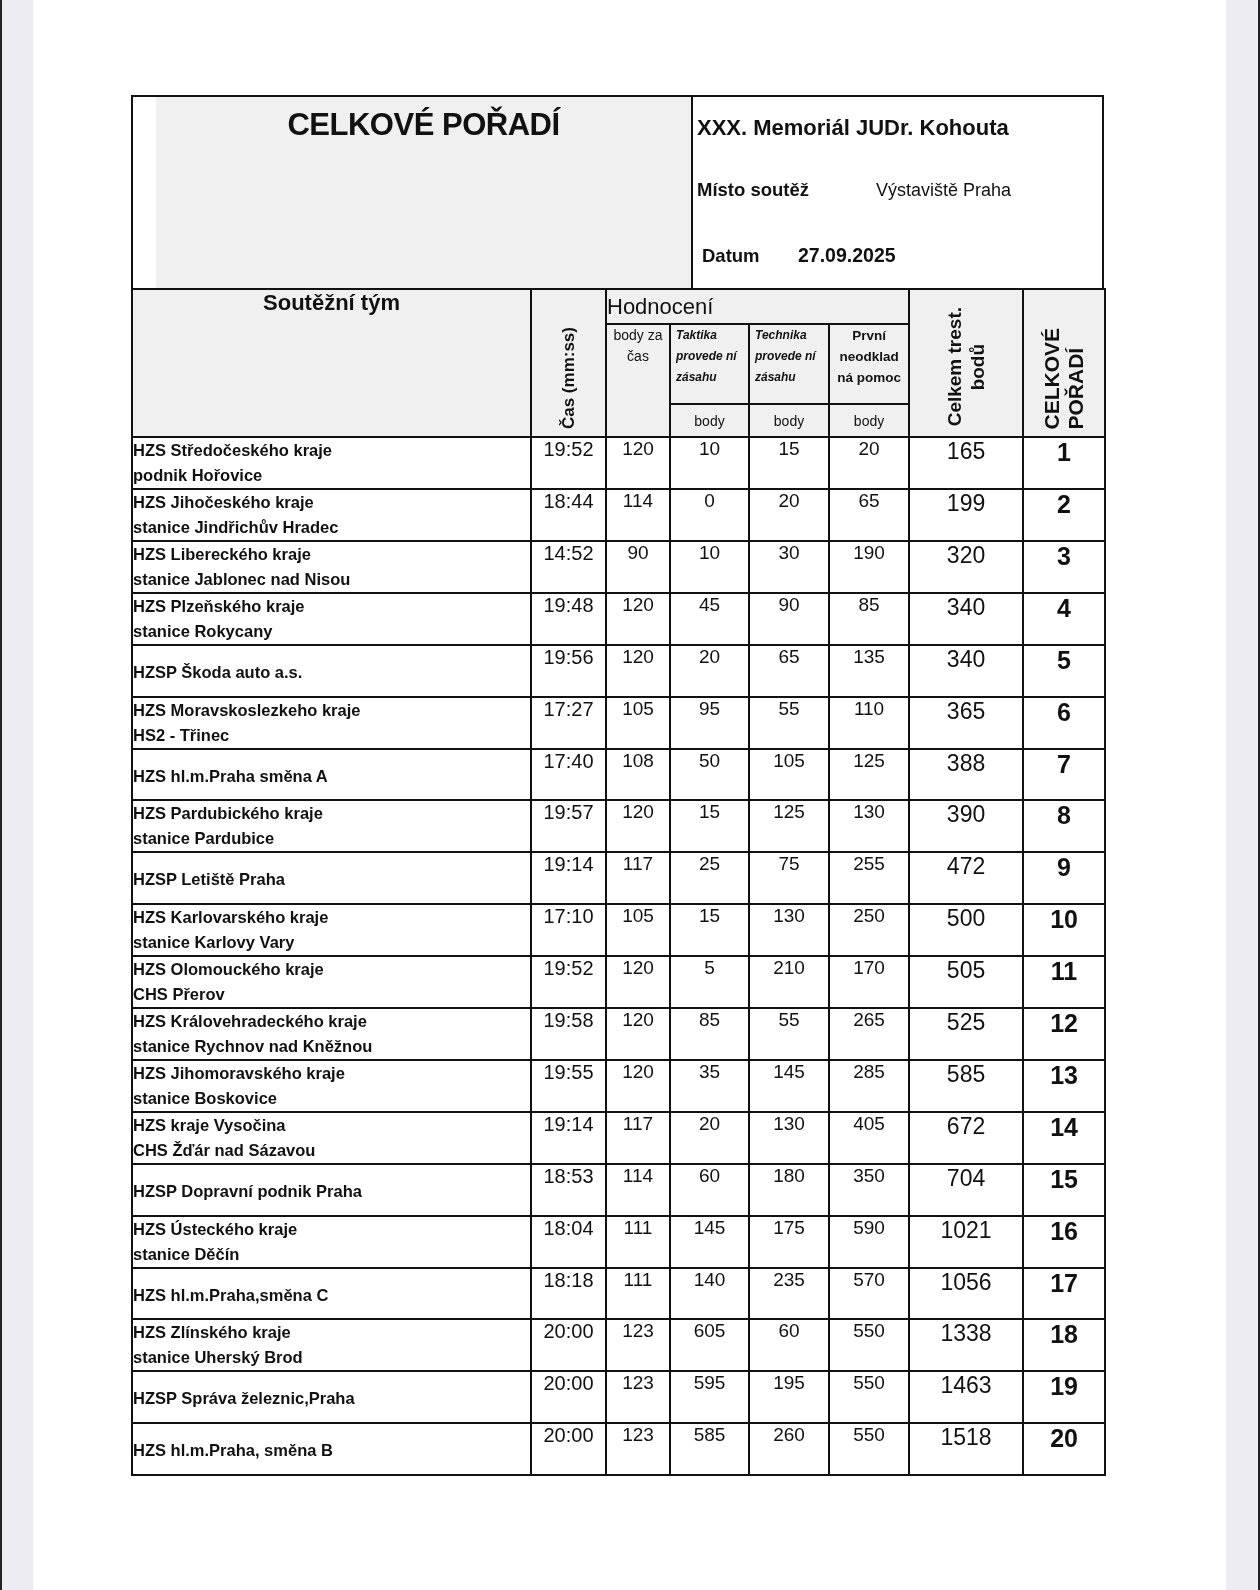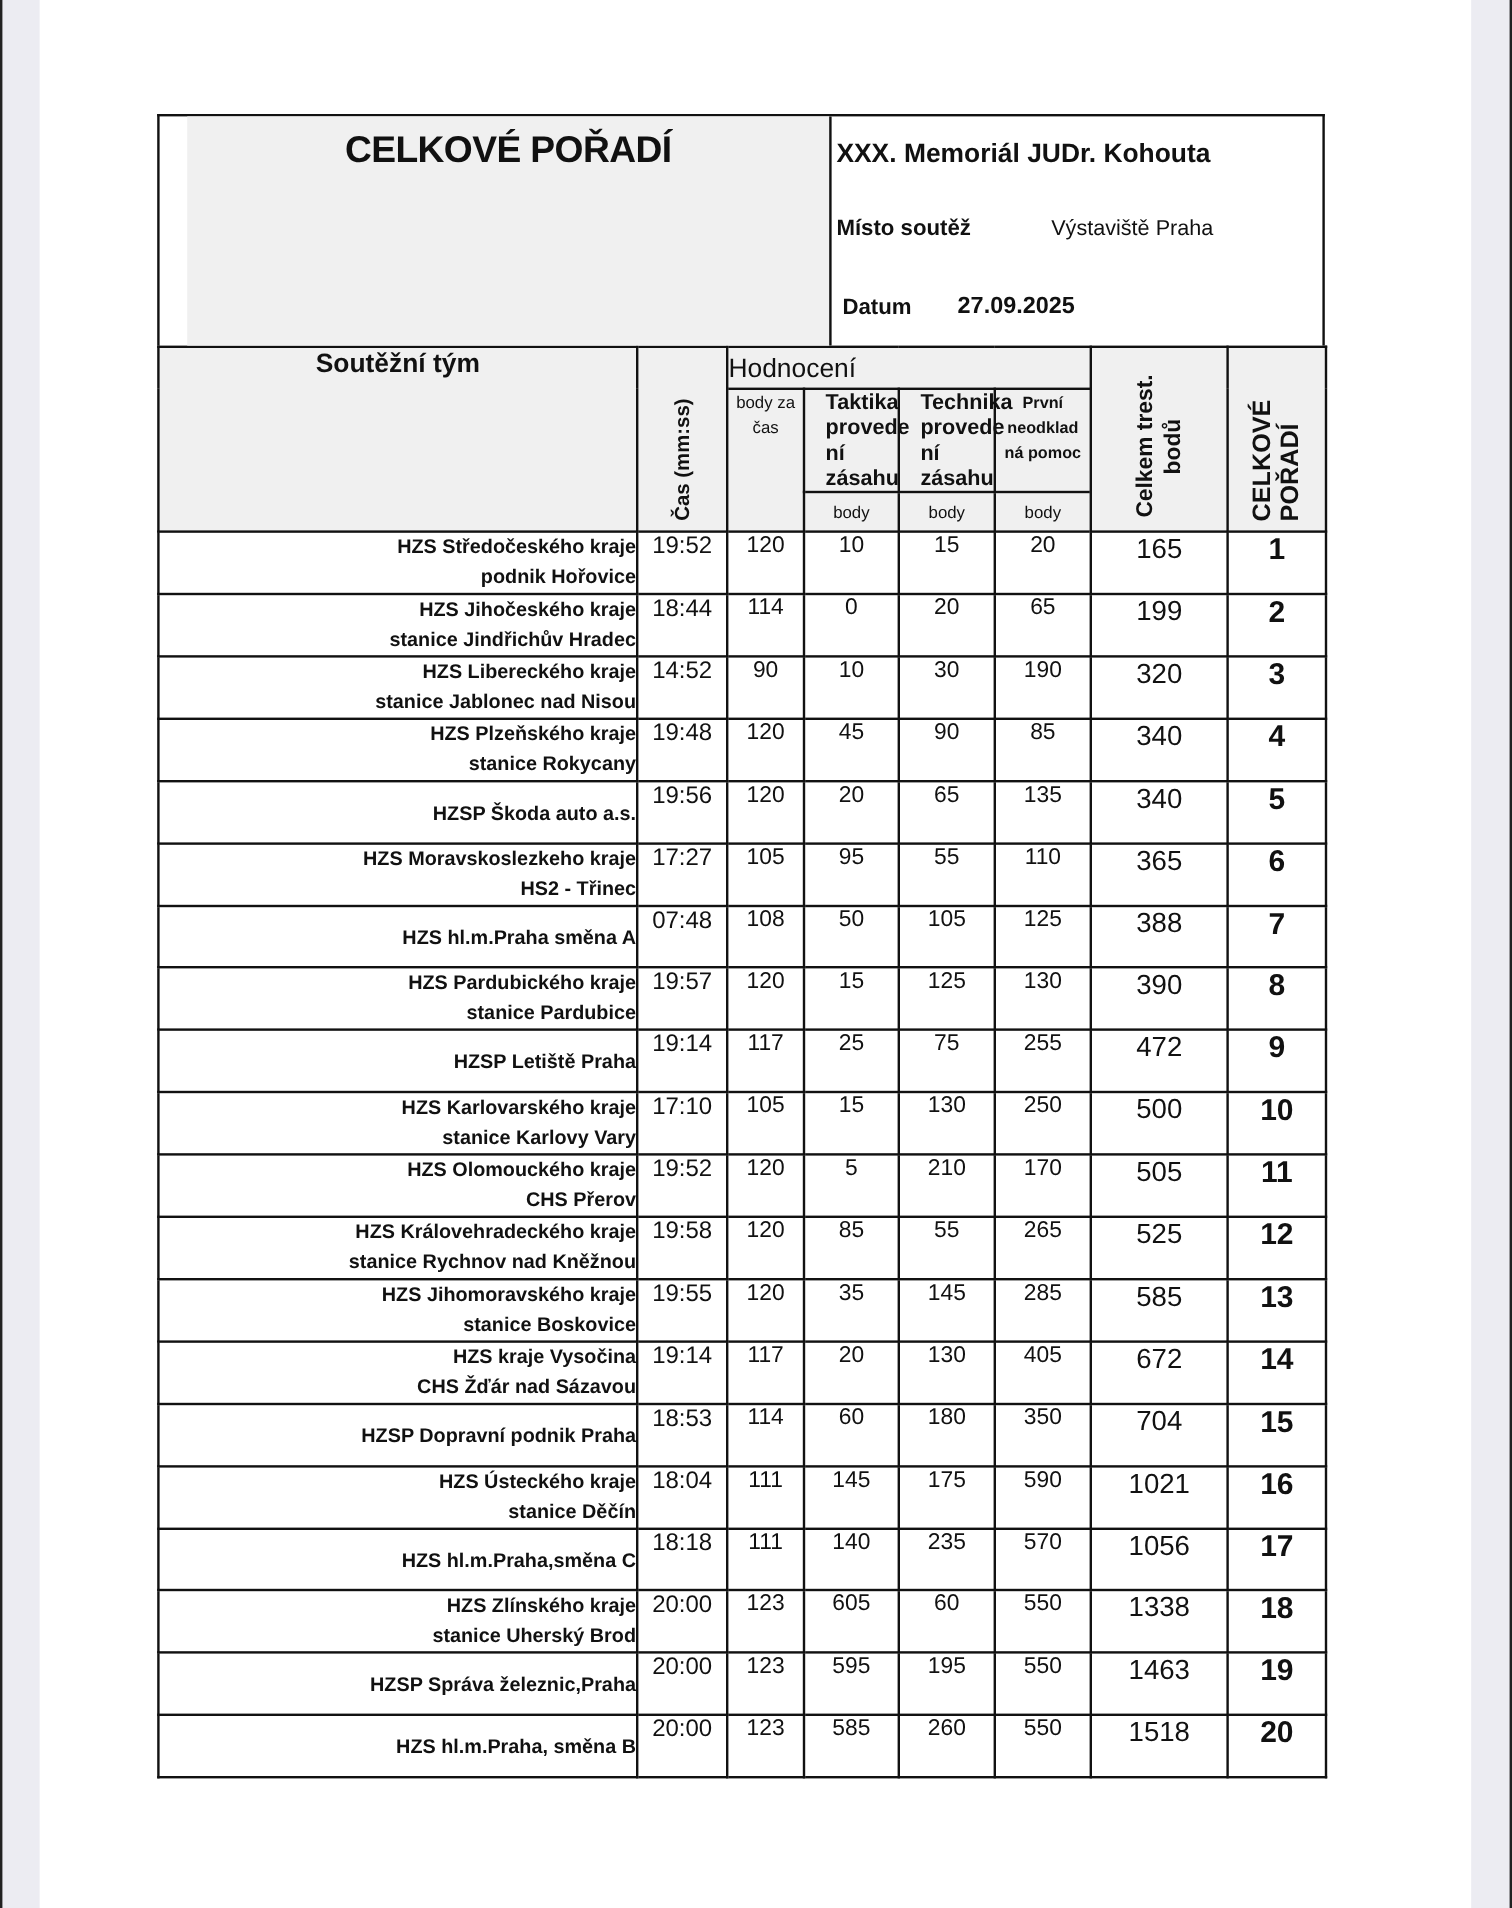--- a/index.html
+++ b/index.html
@@ -70,27 +70,27 @@
   }
   .vert {
     writing-mode:vertical-rl; transform:rotate(180deg);
     display:inline-block; font-weight:bold; white-space:nowrap;
   }
   .vert.time { font-size:17px; margin-bottom:3px; }
   .vert.total { font-size:19px; line-height:23px; text-align:center; margin-bottom:6px; }
   .vert.rank { font-size:21px; line-height:24px; text-align:left; margin-bottom:2px; }
   .h-group { font-weight:normal; font-size:22px; text-align:left; height:32px; vertical-align:middle; }
   .h-sub { font-size:14px; line-height:21px; text-align:center; vertical-align:top; padding-top:2px; }
-  .h-sub.left { text-align:left; font-weight:bold; font-size:18px; padding-left:17px; }
+  .h-sub.left { text-align:left; font-weight:bold; font-size:12px; padding-left:5px;font-style:italic; }
   .h-sub.center-b { font-weight:bold; font-size:13.5px; }
   .h-unit { font-size:14px; text-align:center; height:33px; vertical-align:middle;margin-top:36px; }
   tbody tr { height:51.7px; }
   td { background:#fff; vertical-align:top; text-align:center; }
   td.team {
-    text-align:right; font-weight:bold; font-size:16.5px; line-height:25px;
+    text-align:left; font-weight:bold; font-size:16.5px; line-height:25px;
     padding-left:4px; padding-top:1px; vertical-align:middle;
   }
   td.team.one { padding-top:14px; vertical-align:top; }
   td.time { font-size:20px; padding-top:4px; }
   td.num { font-size:19px; padding-top:4px; }
   td.total { font-size:23px; padding-top:5px; }
   td.rank { font-size:25px; font-weight:bold; padding-top:6px; }
 </style>
 </head>
 <body>
@@ -227,21 +227,21 @@
           <td class="num">95</td>
           <td class="num">55</td>
           <td class="num">110</td>
           <td class="total">365</td>
           <td class="rank">6</td>
         </tr>
         <tr>
           <td class="team one">
             <div>HZS hl.m.Praha směna A</div>
           </td>
-          <td class="time">07:48</td>
+          <td class="time">17:40</td>
           <td class="num">108</td>
           <td class="num">50</td>
           <td class="num">105</td>
           <td class="num">125</td>
           <td class="total">388</td>
           <td class="rank">7</td>
         </tr>
         <tr>
           <td class="team">
             <div>HZS Pardubického kraje</div>

